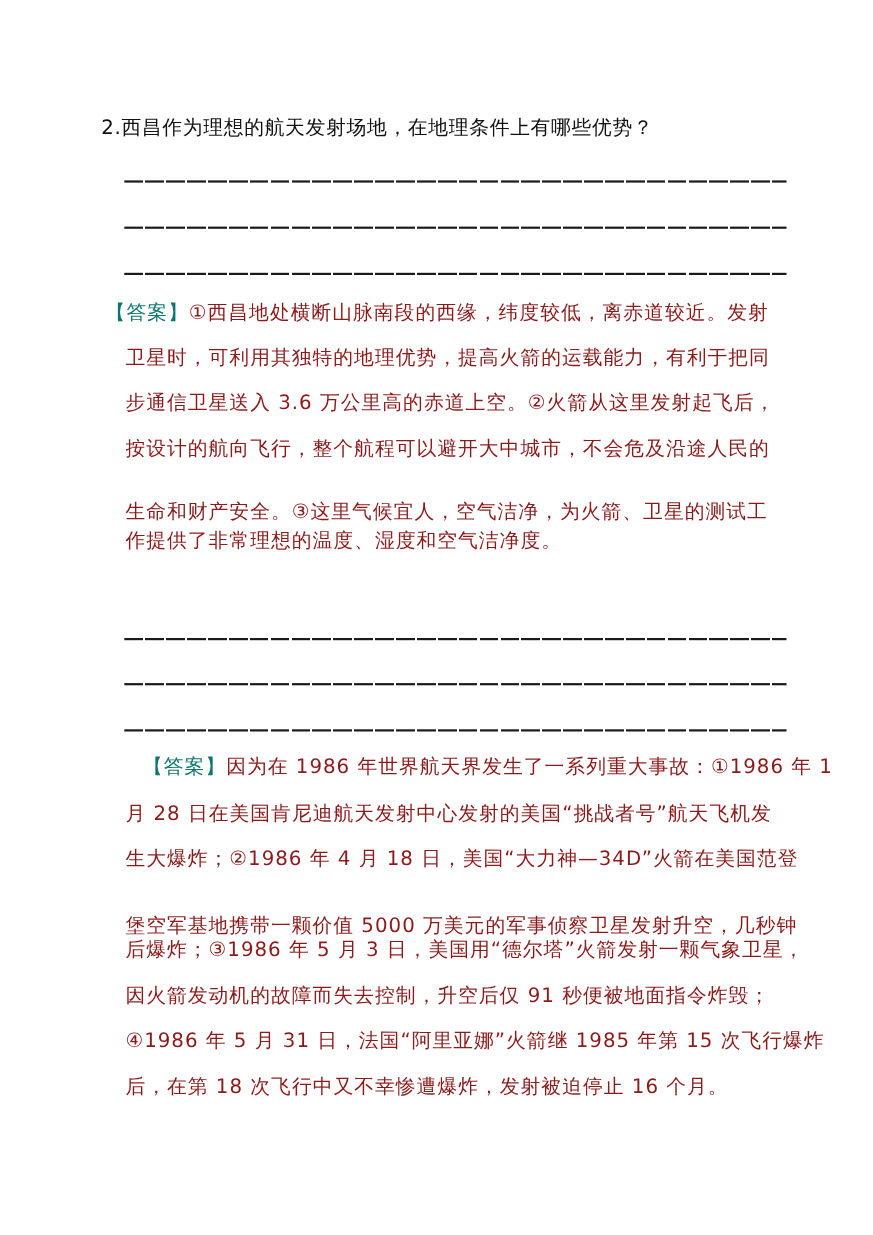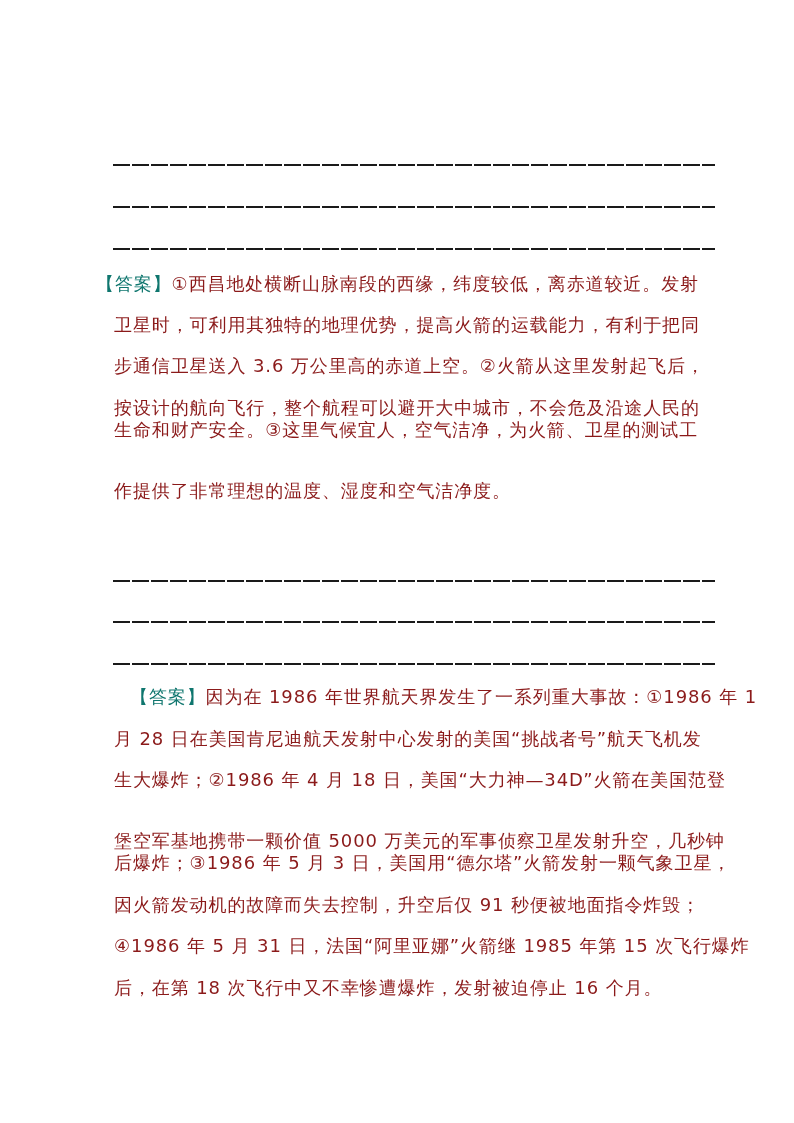--- a/index.html
+++ b/index.html
@@ -53,33 +53,34 @@
         #1a1a1a 0px, #1a1a1a 17px,
         transparent 17px, transparent 19px
       );
     }
   </style>
 </head>
 <body>
 
 <div class="page">
 
+  <div class="question" style="top:104px;">2.西昌作为理想的航天发射场地，在地理条件上有哪些优势？</div>
 
   <div class="dash-row" style="top:164px;"></div>
   <div class="dash-row" style="top:206px;"></div>
   <div class="dash-row" style="top:248px;"></div>
 
   <div>
     <div class="answer-line first" style="top:272px;">
       <span class="answer-tag">【答案】</span><span>①西昌地处横断山脉南段的西缘，纬度较低，离赤道较近。发射</span>
     </div>
     <div class="answer-line" style="top:313px;">卫星时，可利用其独特的地理优势，提高火箭的运载能力，有利于把同</div>
     <div class="answer-line" style="top:354px;">步通信卫星送入 3.6 万公里高的赤道上空。②火箭从这里发射起飞后，</div>
     <div class="answer-line" style="top:396px;">按设计的航向飞行，整个航程可以避开大中城市，不会危及沿途人民的</div>
-    <div class="answer-line" style="top:418px;">生命和财产安全。③这里气候宜人，空气洁净，为火箭、卫星的测试工</div>
+    <div class="answer-line" style="top:453px;">生命和财产安全。③这里气候宜人，空气洁净，为火箭、卫星的测试工</div>
     <div class="answer-line" style="top:479px;">作提供了非常理想的温度、湿度和空气洁净度。</div>
   </div>
 
 
   <div class="dash-row" style="top:580px;"></div>
   <div class="dash-row" style="top:621px;"></div>
   <div class="dash-row" style="top:663px;"></div>
 
   <div>
     <div class="answer-line first" style="top:685px;margin-left:34px;">

